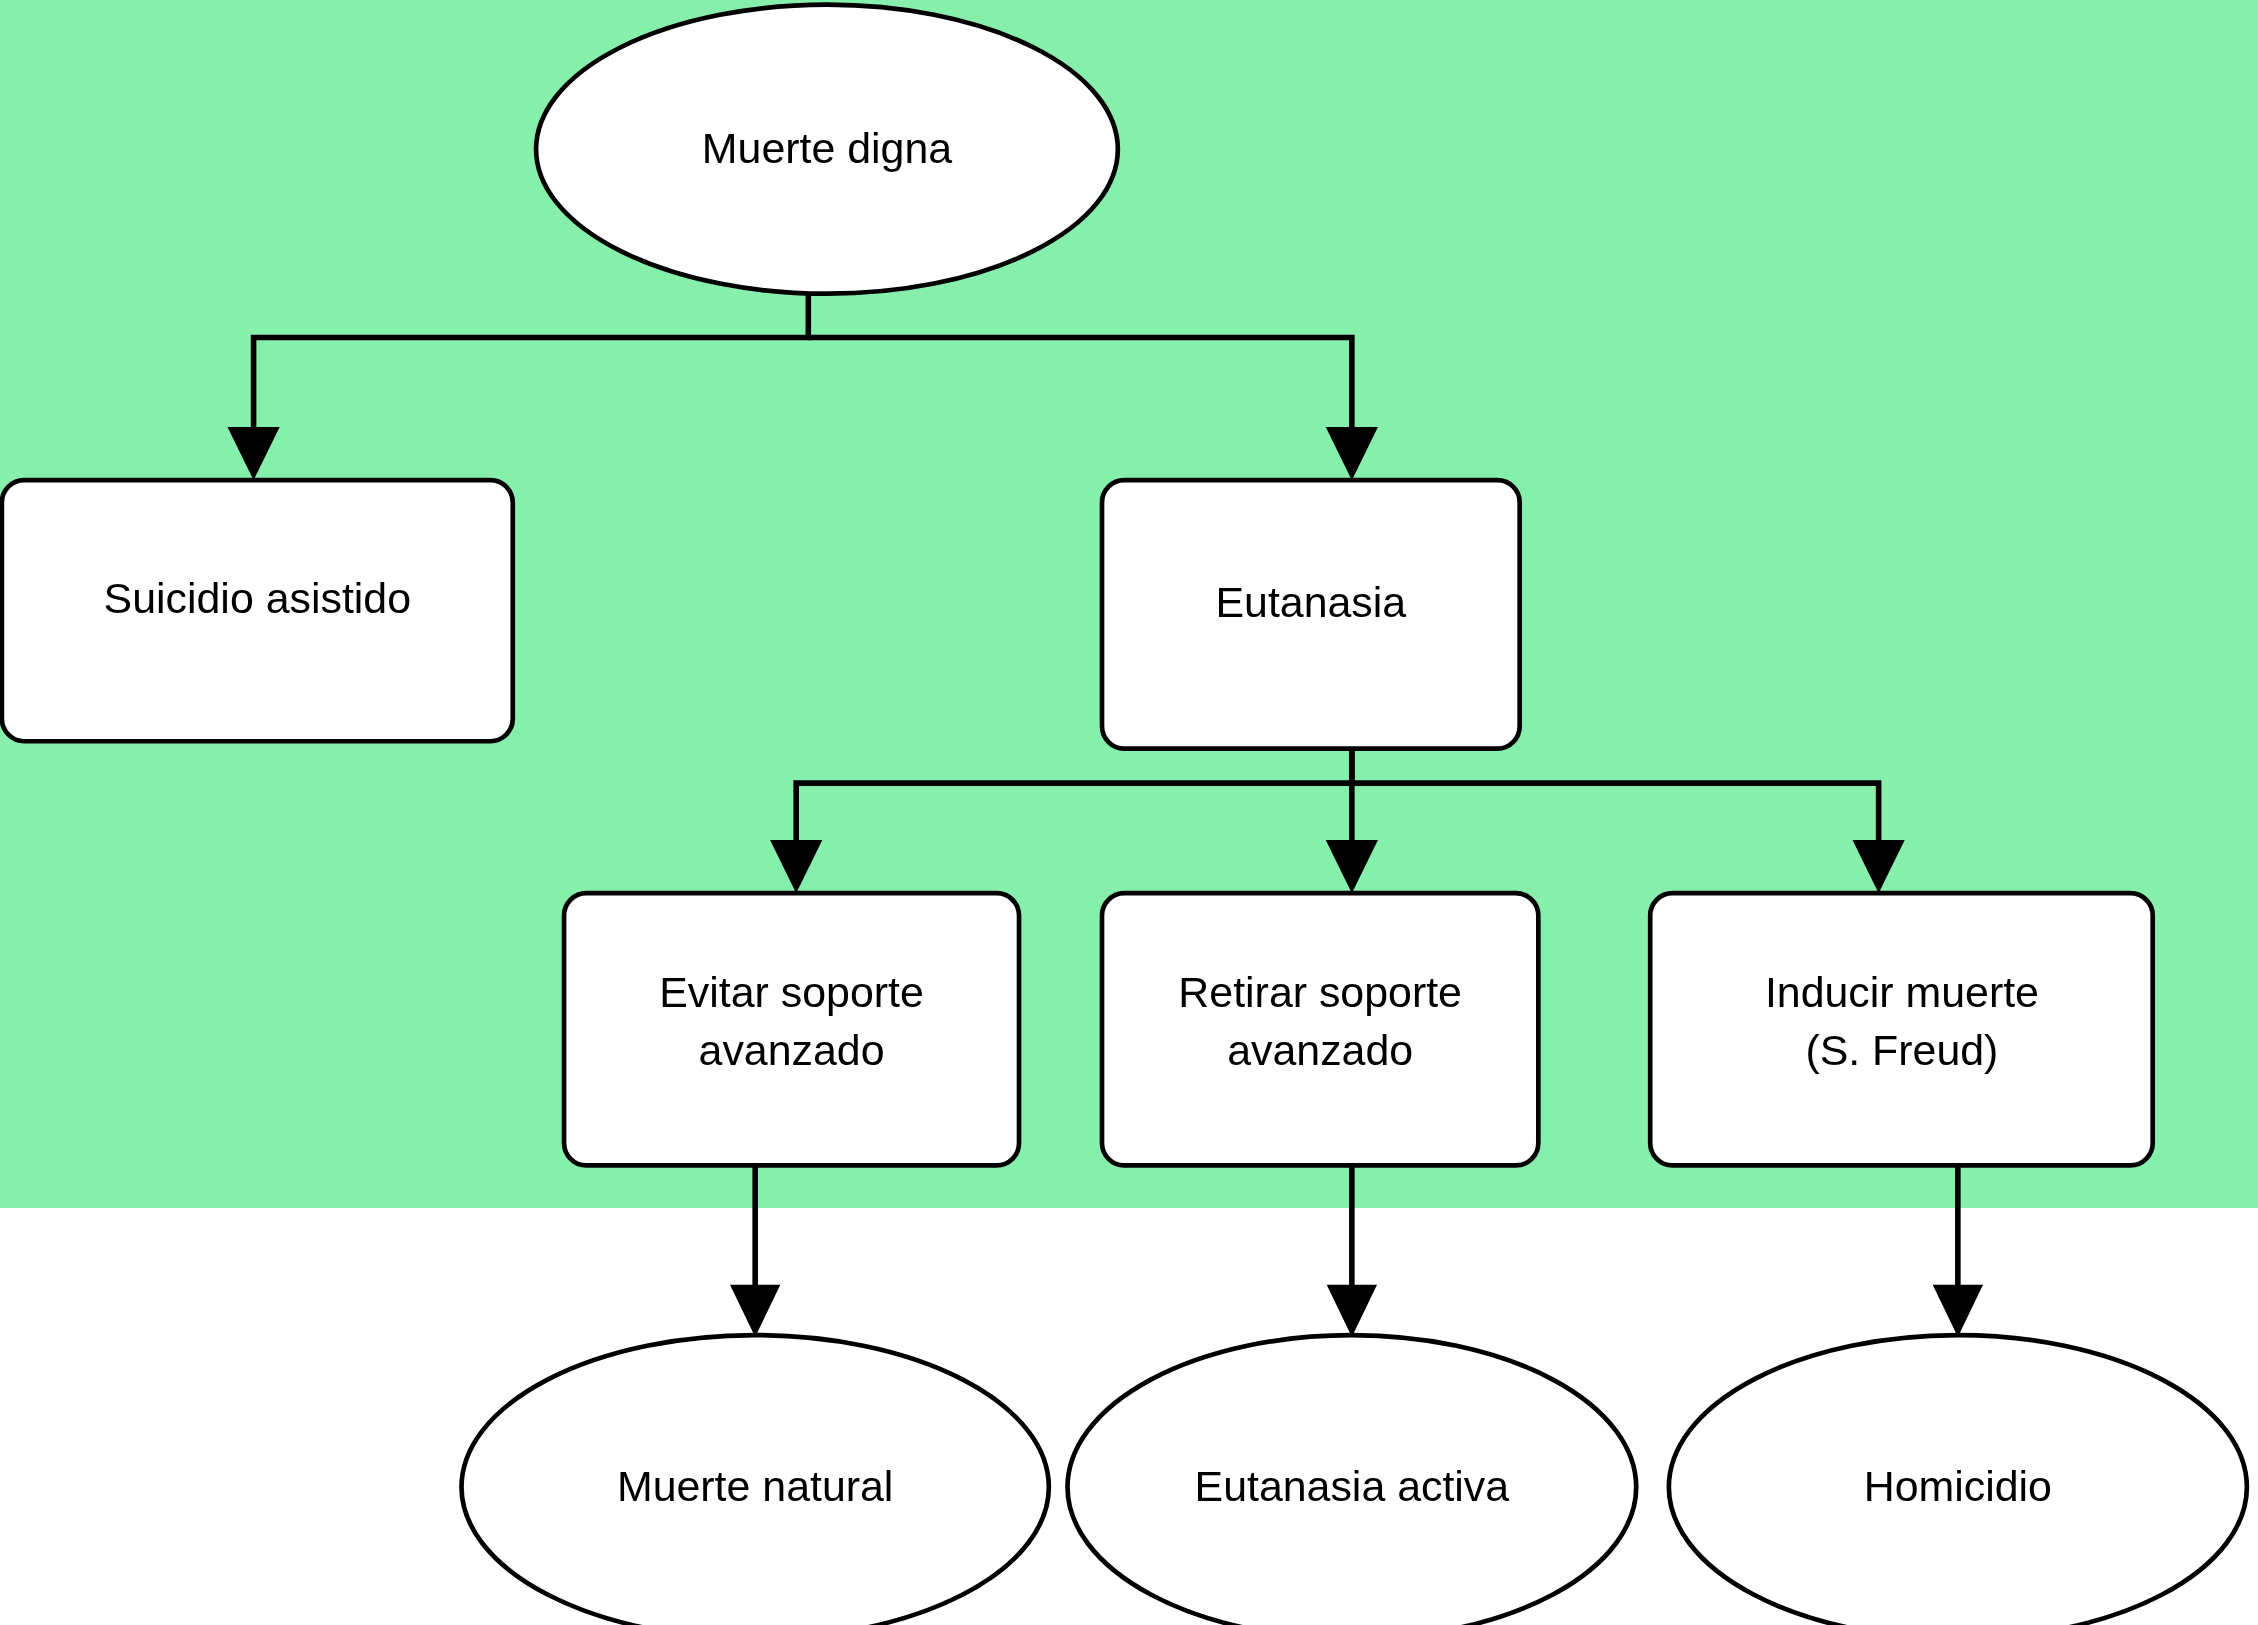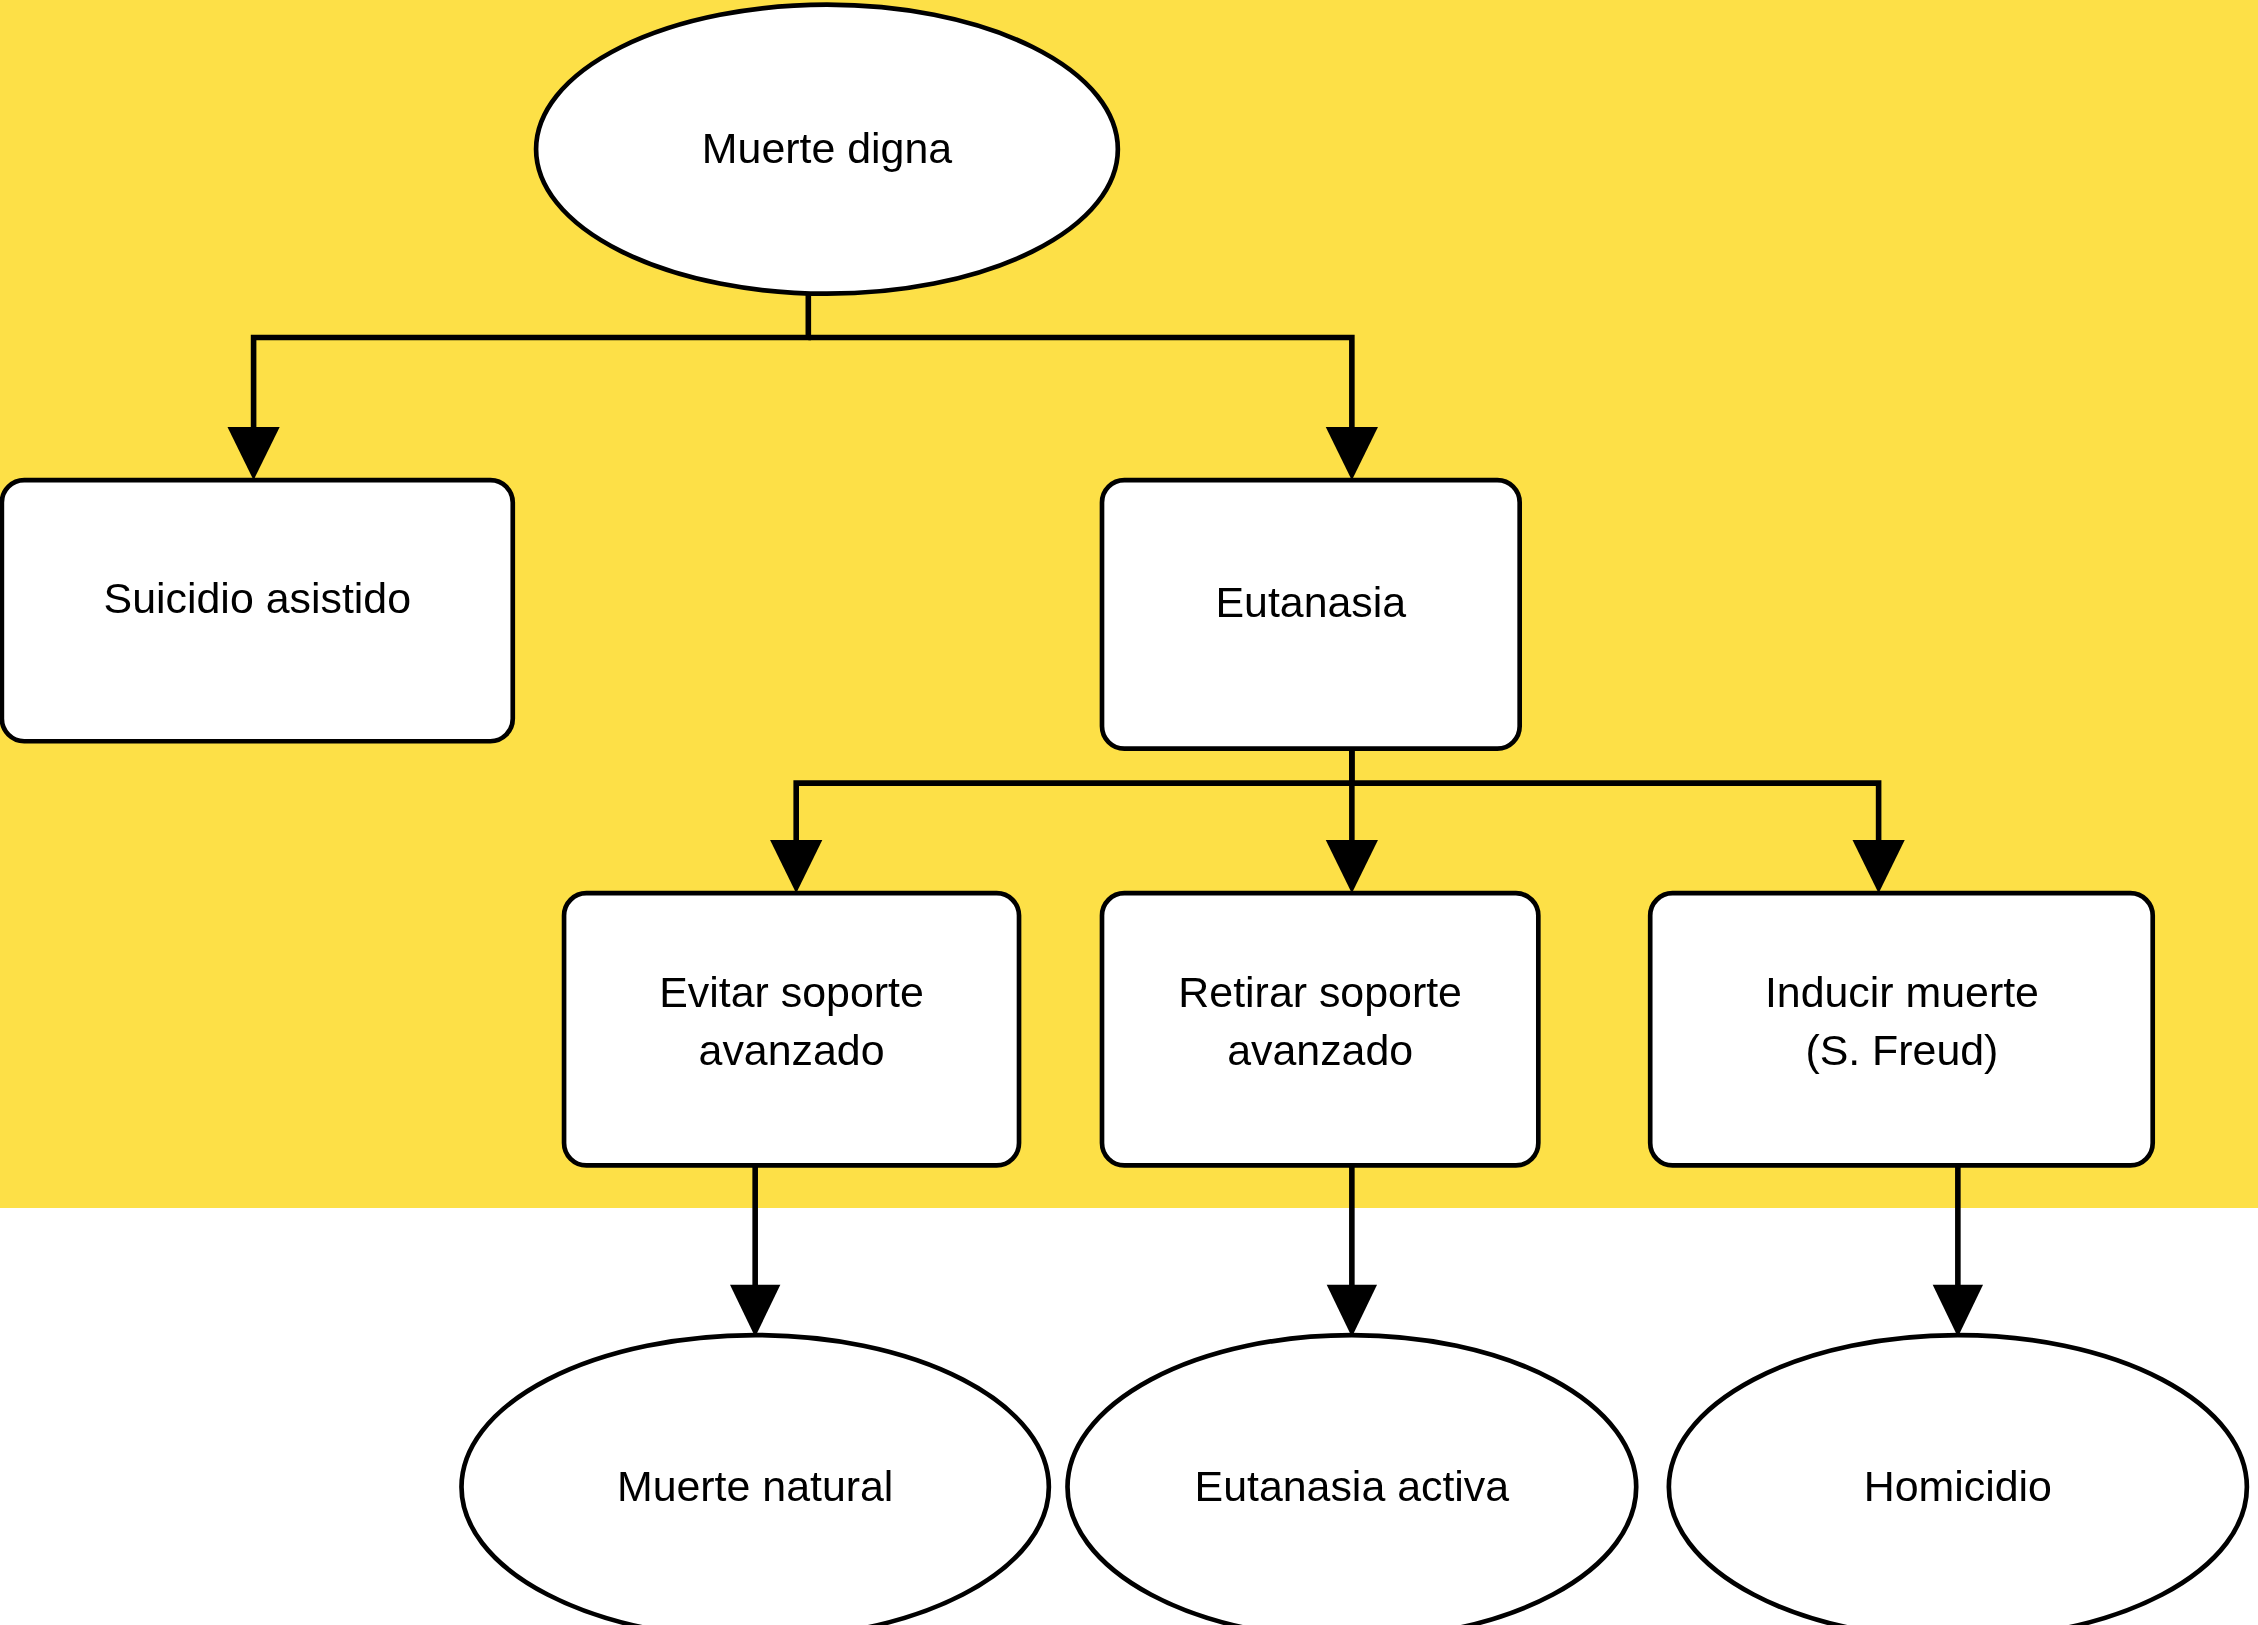--- a/index.html
+++ b/index.html
@@ -10,21 +10,21 @@
   body {
     width: 2259px;
     height: 1626px;
     overflow: hidden;
     font-family: "Liberation Sans", sans-serif;
   }
   #diagram-root {
     position: relative;
     width: 2259px;
     height: 1208px;
-    background: #fde047;
+    background: #86efac;
   }
   svg#flowchart {
     display: block;
     width: 2259px;
     height: 1626px;
   }
   .node-shape {
     fill: #ffffff;
     stroke: #000000;
     stroke-width: 5;

